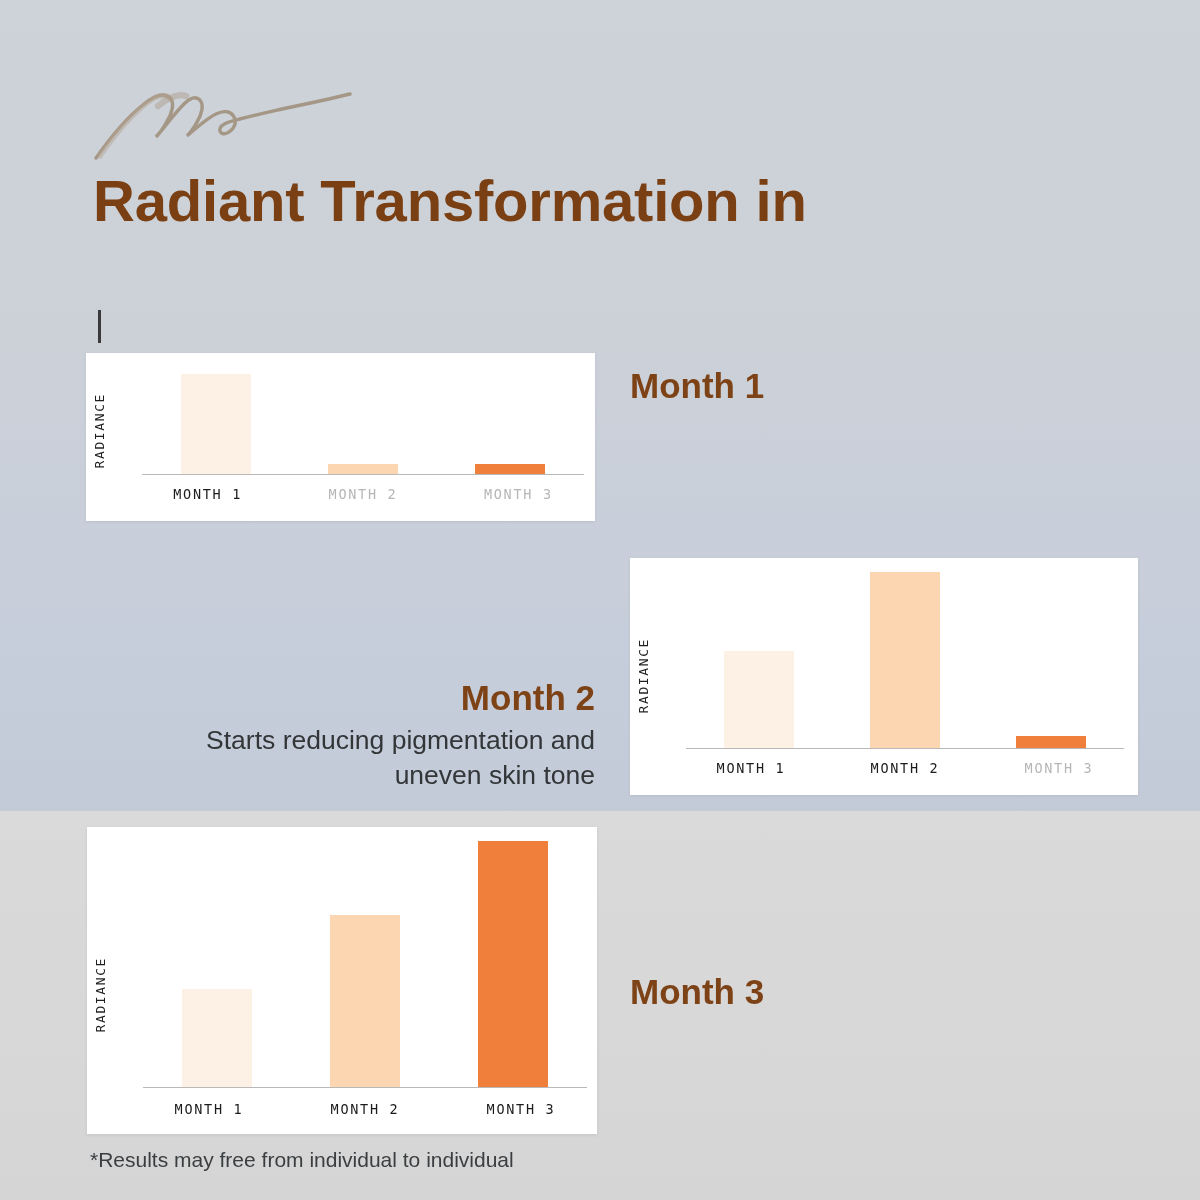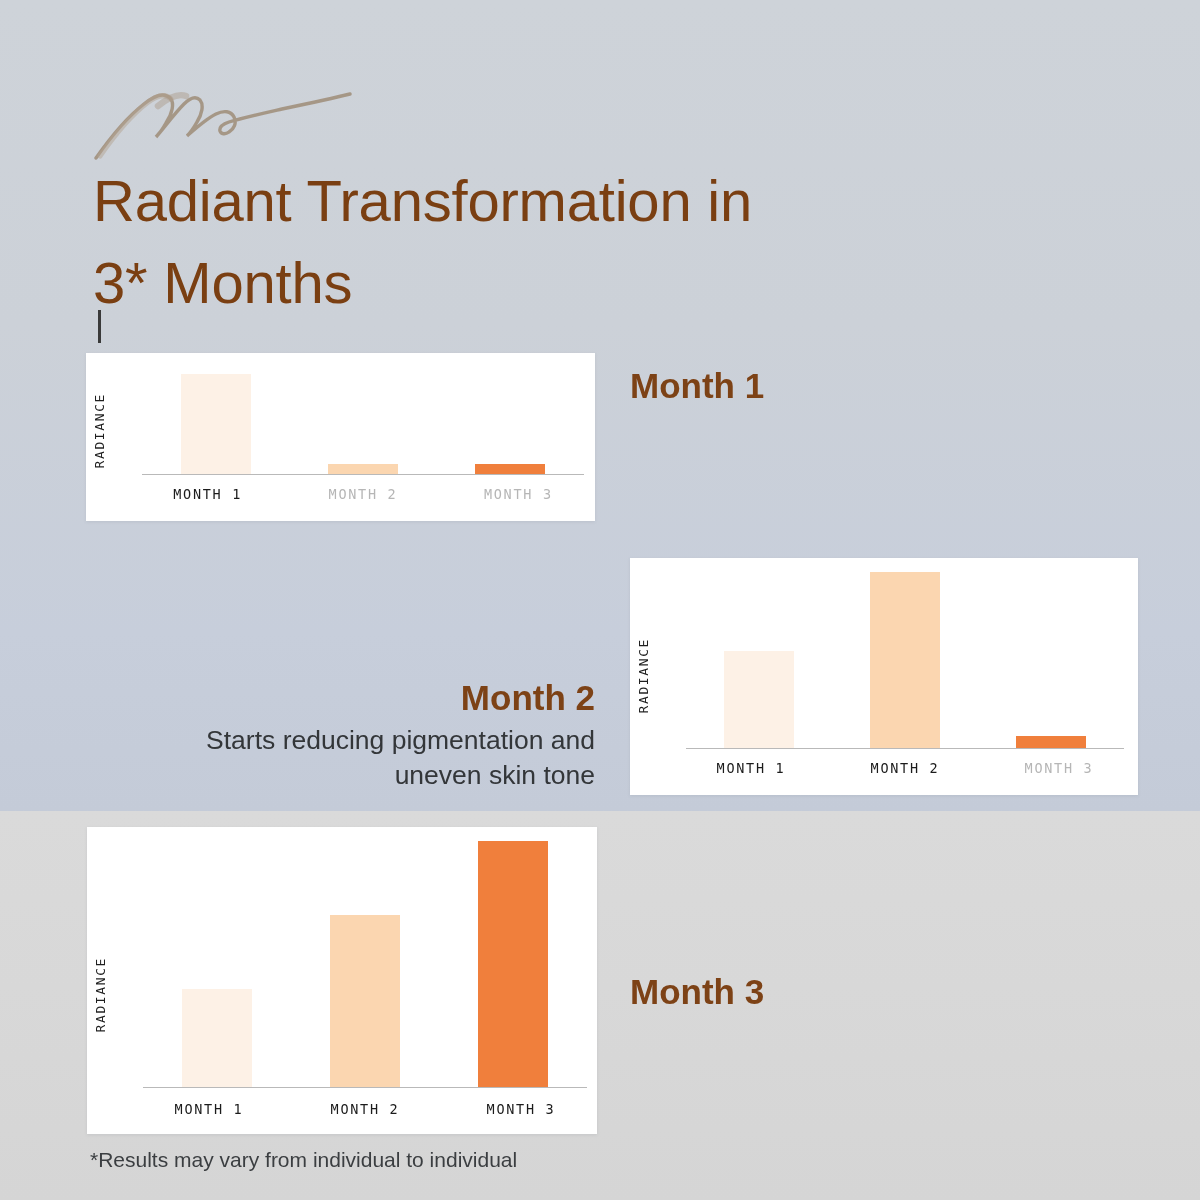--- a/index.html
+++ b/index.html
@@ -21,21 +21,21 @@
   }
 
   
   #squiggle { position:absolute; left:92px; top:66px; width:300px; height:96px; }
 
   
   #headline {
     position:absolute; left:93px; top:160px; width:860px;
     color:#7a3f12;
     font-size:58px;
-    font-weight:normal;
+    font-weight:bold;
     line-height:1.42;
     letter-spacing:-0.2px;
   }
   #title-rule {
     position:absolute; left:98px; top:310px; width:3px; height:33px;
     background:#3a3a3a;
   }
 
   
   .card {
@@ -140,21 +140,20 @@
            C70 64 66 69 64 71 C72 62 82 48 92 38 C98 32 104 30 108 34
            C112 39 110 48 105 56 C101 63 97 68 95 70 C104 62 114 53 124 48
            C132 44 139 45 142 51 C145 57 142 63 137 66 C133 69 129 68 128 65
            C127 61 131 58 137 56 C150 52 168 48 190 43 C214 38 238 33 258 28" fill="none" stroke="#a2917f" stroke-width="3.4" stroke-linecap="round" opacity="0.92"></path>
   <path d="M8 90 C22 70 38 50 55 37 C64 30 73 27 79 33" fill="none" stroke="#b3a392" stroke-width="5" stroke-linecap="round" opacity="0.5"></path>
   <path d="M66 40 C76 32 86 27 94 30" fill="none" stroke="#ab9a88" stroke-width="6.5" stroke-linecap="round" opacity="0.45"></path>
 </svg>
 
 <div id="headline">
   <div>Radiant Transformation in</div>
-  <div>3* Months</div>
 </div>
 <div id="title-rule"></div>
 
 <div class="card" id="card1">
   <div class="chart">
     <div class="ylabel">RADIANCE</div>
     <div class="axis"></div>
     <div class="bars">
       <div class="bar-slot">
           <div class="bar" style="height: 100%; background: rgb(253, 241, 230);"></div>
@@ -226,13 +225,13 @@
       <div class="tick on">MONTH 2</div>
       <div class="tick on">MONTH 3</div>
     </div>
   </div>
 </div>
 
 <div class="block" id="block3">
   <h3>Month 3</h3>
 </div>
 
-<div id="footnote">*Results may vary from individual to individual</div>
+<div id="footnote">*Results may free from individual to individual</div>
 
 </body></html>

